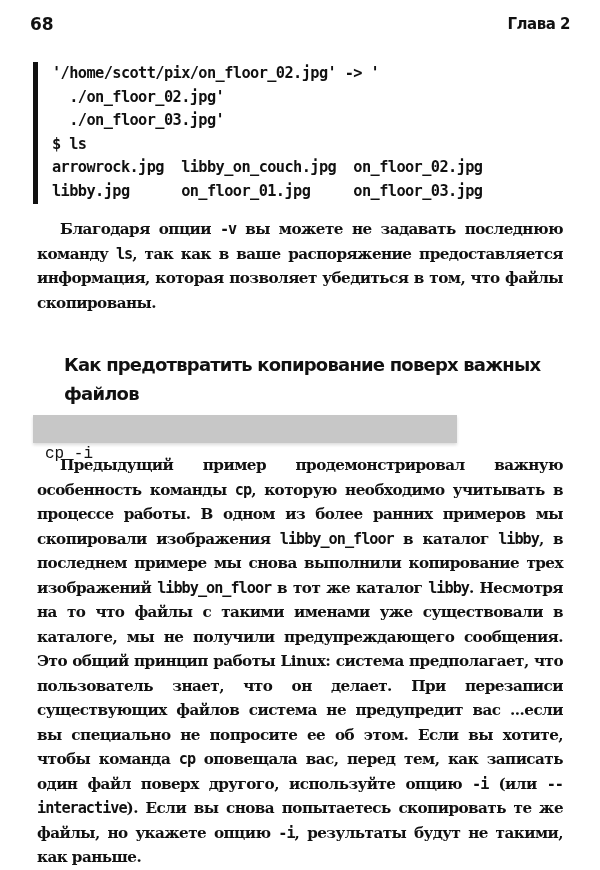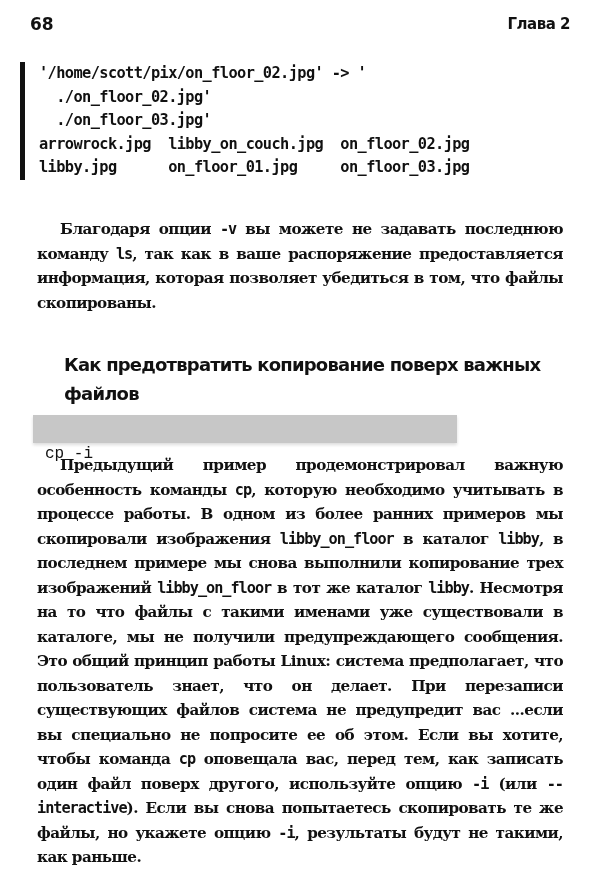--- a/index.html
+++ b/index.html
@@ -1,37 +1,38 @@
 <!DOCTYPE html>
 <html><head>
 <meta charset="utf-8">
 <style>
   html, body { margin: 0; padding: 0; background: #ffffff; }
   body { width: 600px; height: 870px; position: relative; overflow: hidden; color: #111; }
   .page-num { position: absolute; left: 30px; top: 14px; font-family: "DejaVu Sans", sans-serif; font-weight: bold; font-size: 17px; }
   .chapter { position: absolute; right: 30px; top: 15px; font-family: "DejaVu Sans", sans-serif; font-weight: bold; font-size: 15px; letter-spacing: -0.5px; }
-  .code-block { position: absolute; left: 20px; top: 62px; width: 540px; border-left: 5px solid #111; padding-left: 14px; }
+  .code-block { position: absolute; left: 33px; top: 62px; width: 540px; border-left: 5px solid #111; padding-left: 14px; }
   .code-line { font-family: "DejaVu Sans Mono", monospace; font-weight: bold; font-size: 15.3px; line-height: 23.6px; white-space: pre; letter-spacing: -0.6px; }
   .para { position: absolute; left: 37px; width: 526px; font-family: "DejaVu Serif", serif; font-weight: bold; font-size: 15.2px; line-height: 24.5px; text-align: justify; letter-spacing: -0.55px; }
   .para .ind { display: inline-block; width: 23px; }
   .mono { font-family: "DejaVu Sans Mono", monospace; font-weight: bold; letter-spacing: -1px; }
   .heading { position: absolute; left: 30px; top: 350px; width: 480px; font-family: "DejaVu Sans", sans-serif; font-weight: bold; font-size: 18px; line-height: 29px; letter-spacing: -0.8px; margin-left: 34px; }
   .syntax-box { position: absolute; left: 33px; top: 415px; width: 424px; height: 28px; background: #c7c7c7; box-shadow: 0 2px 3px #ddd; }
   .syntax-text { position: absolute; left: 12px; top: 3px; font-family: "Liberation Mono", monospace; font-size: 16px; margin-top: 27px; }
 </style>
 </head>
 <body>
 
 <div class="page-num">68</div>
 <div class="chapter">Глава 2</div>
 
 <div class="code-block">
   <div class="code-line">'/home/scott/pix/on_floor_02.jpg' -&gt; '</div>
   <div class="code-line">  ./on_floor_02.jpg'</div>
   <div class="code-line">  ./on_floor_03.jpg'</div>
+  <div class="code-line">$ ls</div>
   <div class="code-line">arrowrock.jpg  libby_on_couch.jpg  on_floor_02.jpg</div>
   <div class="code-line">libby.jpg      on_floor_01.jpg     on_floor_03.jpg</div>
 </div>
 
 <div class="para" style="top:217px;"><span class="ind"></span><span>Благодаря опции </span><span class="mono">-v</span><span> вы можете не задавать последнюю команду </span><span class="mono">ls</span><span>, так как в ваше распоряжение предоставляется информация, которая позволяет убедиться в том, что файлы скопированы.</span></div>
 
 <div class="heading">Как предотвратить копирование поверх важных файлов</div>
 
 <div class="syntax-box">
   <span class="syntax-text">cp -i</span>

